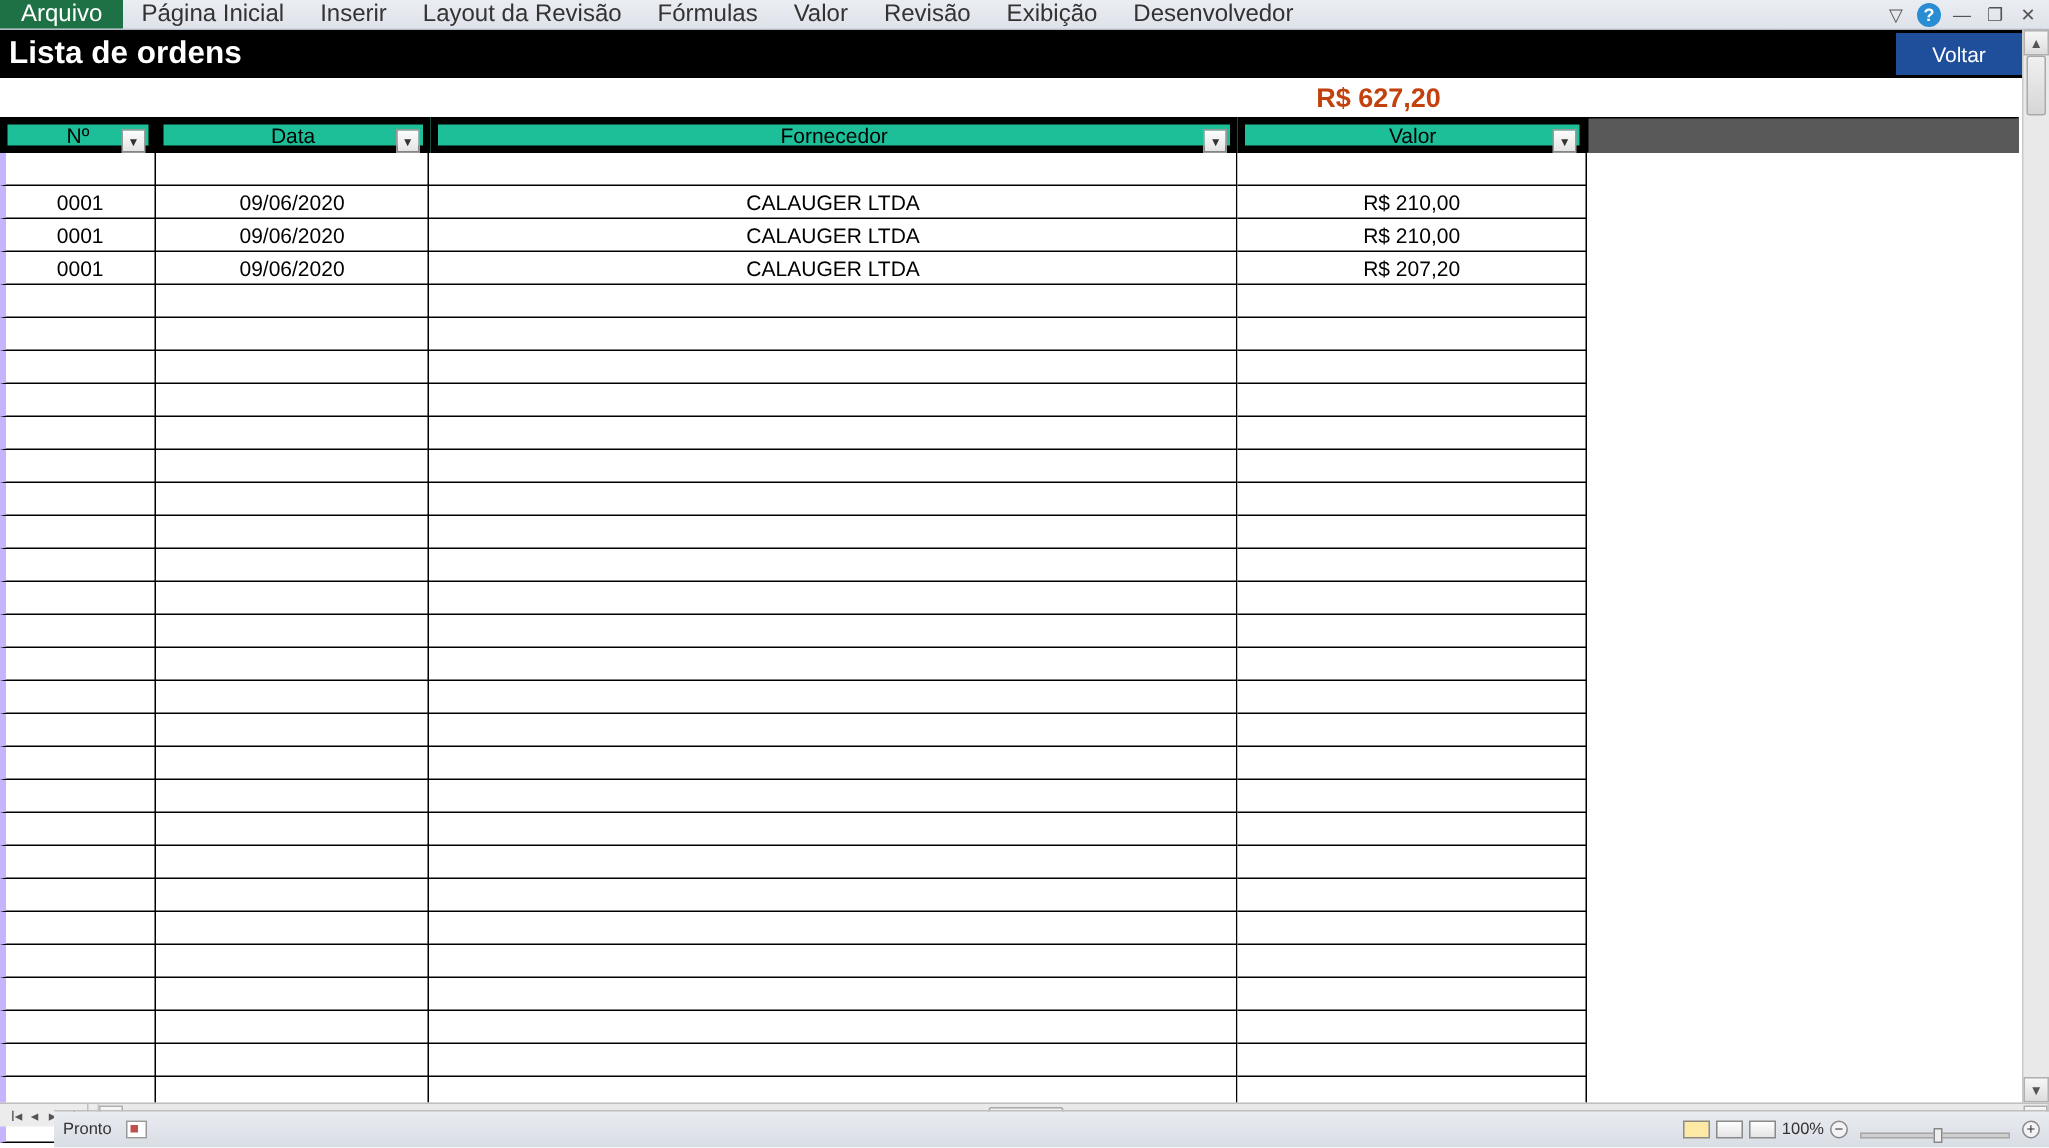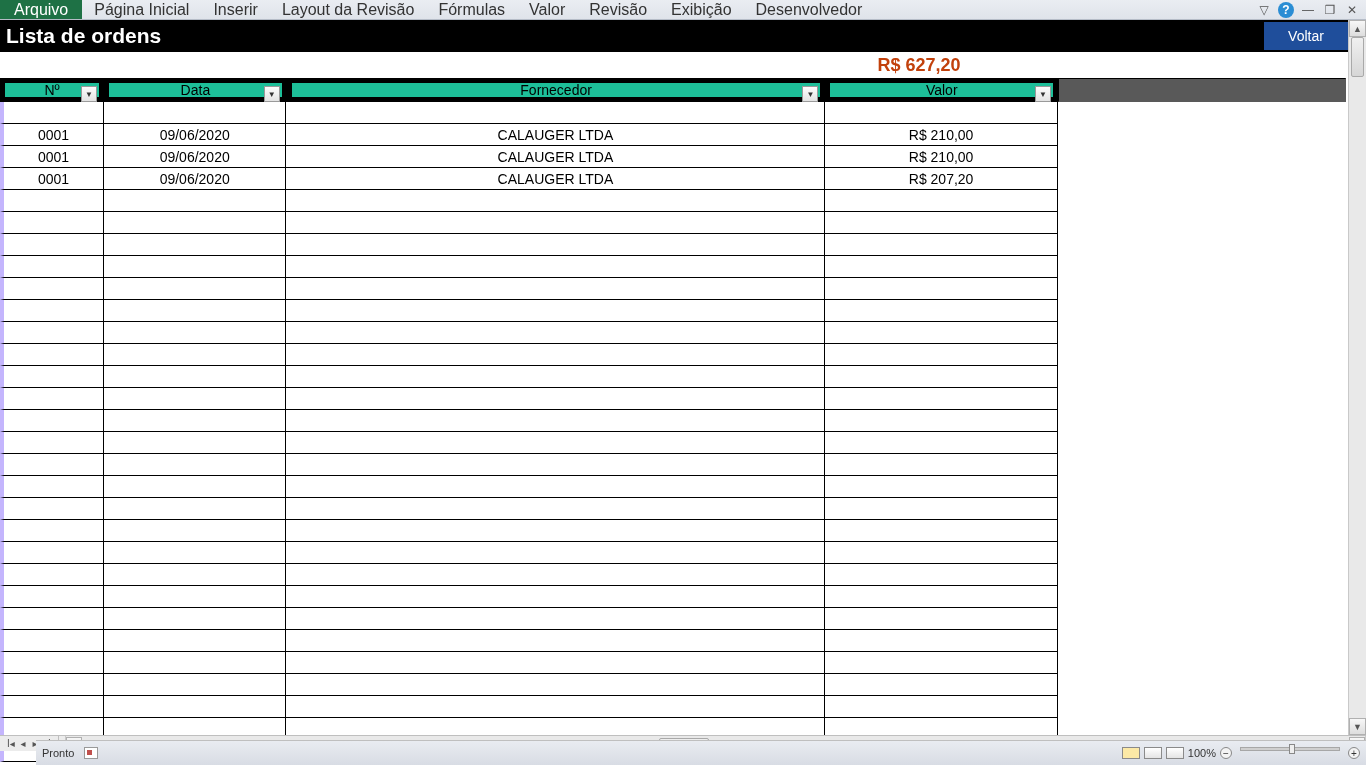--- a/index.html
+++ b/index.html
@@ -262,21 +262,21 @@
   }
   .statusbar .macro-icon {
     width:14px; height:12px; margin-left:10px;
     border:1px solid #999; background:#fff; position:relative;
   }
   .statusbar .macro-icon::after{
     content:""; position:absolute; left:2px; top:2px; width:5px; height:5px;
     background:#c0504d;
   }
   .statusbar .right {
-    margin-left:auto; display:flex; align-items:flex-start; gap:4px;padding-left:11px;
+    margin-left:auto; display:flex; align-items:flex-end; gap:4px;padding-left:11px;
   }
   .statusbar .viewbox {
     width:18px; height:12px; border:1px solid #8a8a8a;
     background: linear-gradient(#fff,#e4e4e4);
   }
   .statusbar .viewbox.active { background:#fce9a6; }
   .statusbar .zoom-track {
     width:100px; height:4px; background:#cfcfcf; border:1px solid #a7a7a7;
     position:relative; margin: 0 4px;
   }

